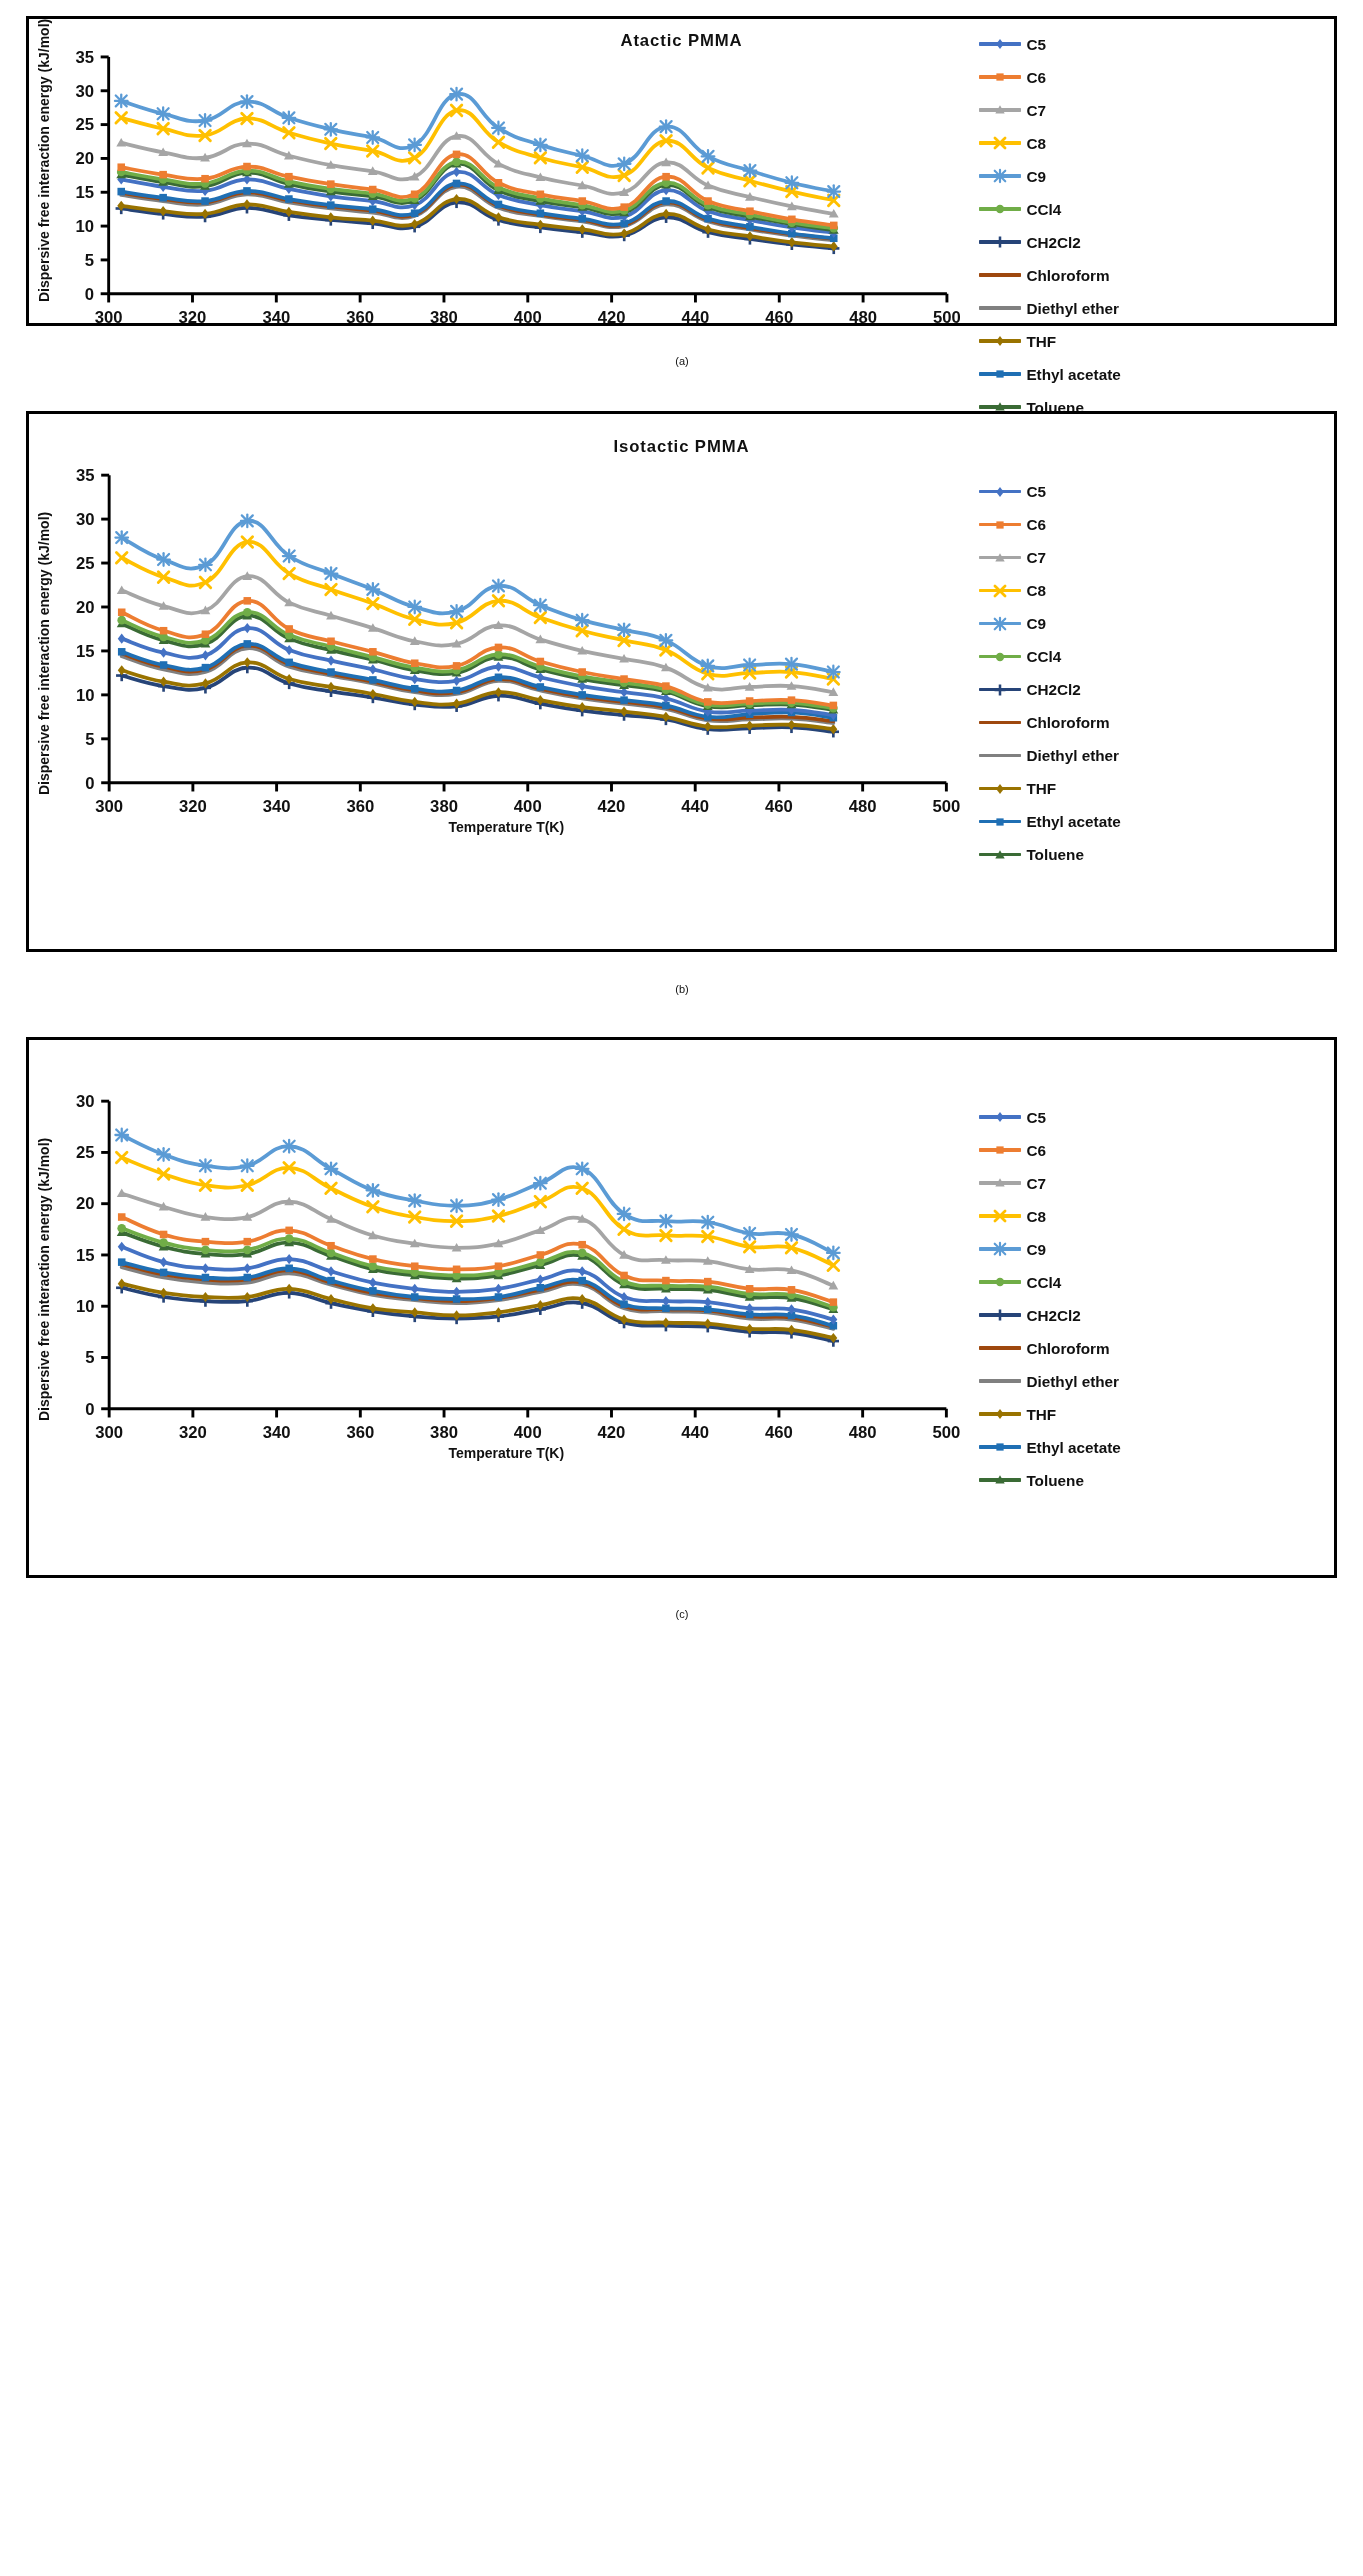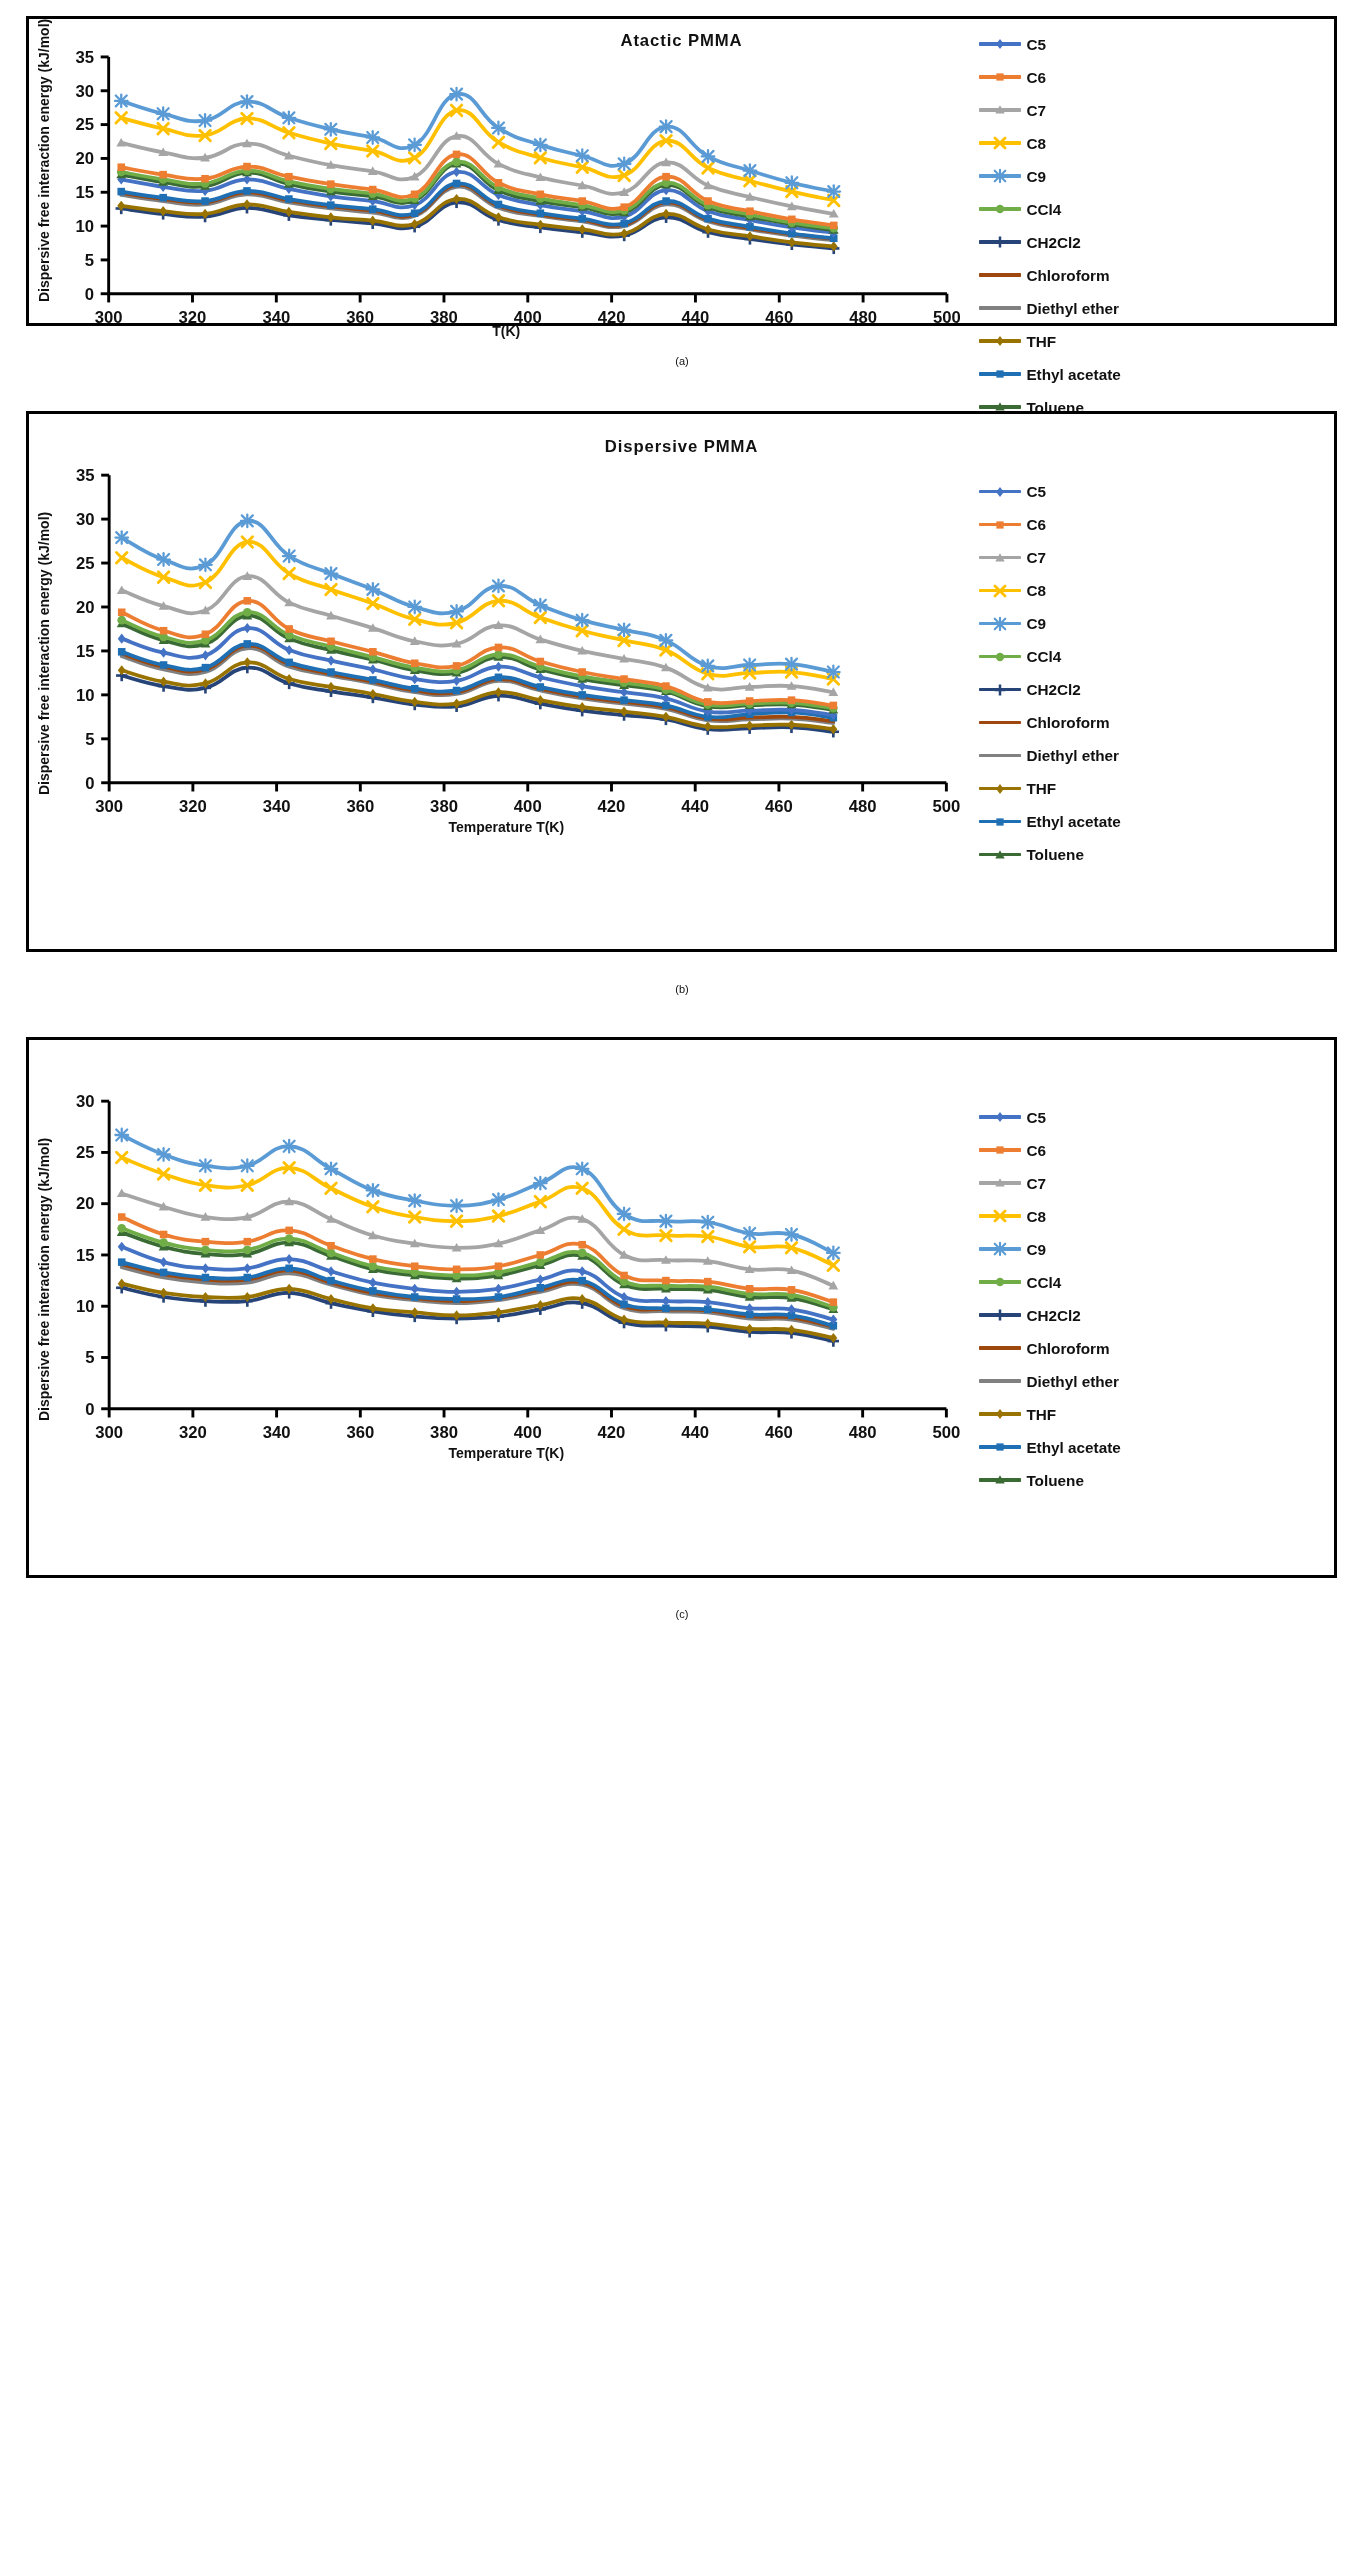--- a/index.html
+++ b/index.html
@@ -793,21 +793,20 @@
                 <line x1="-8.671" y1="0" x2="8.671" y2="0" stroke="#5B9BD5" stroke-width="3.12" stroke-linecap="round"></line>
                 <line x1="0" y1="-8.671" x2="0" y2="8.671" stroke="#5B9BD5" stroke-width="3.12" stroke-linecap="round"></line>
               </g>
               <g transform="translate(1076.21,197.3542857142857)">
                 <line x1="-7.54" y1="-7.54" x2="7.54" y2="7.54" stroke="#5B9BD5" stroke-width="3.12" stroke-linecap="round"></line>
                 <line x1="-7.54" y1="7.54" x2="7.54" y2="-7.54" stroke="#5B9BD5" stroke-width="3.12" stroke-linecap="round"></line>
                 <line x1="-8.671" y1="0" x2="8.671" y2="0" stroke="#5B9BD5" stroke-width="3.12" stroke-linecap="round"></line>
                 <line x1="0" y1="-8.671" x2="0" y2="8.671" stroke="#5B9BD5" stroke-width="3.12" stroke-linecap="round"></line>
               </g>
             </svg>
-          <div class="xtitle" style="left:0;right:0;top:275px;">T(K)</div>
         </div>
         <div class="legend" id="legend-a" style="margin-left:19px;margin-top:-20.3px;">
             <div class="legend-item">
               <span class="legend-swatch">
                 <span class="lline" style="background: rgb(68, 114, 196);"></span>
                 <svg width="22" height="17.4" viewBox="-15 -12 30 24" style="position: absolute; left: 50%; top: 50%; transform: translate(-50%, -50%);">
                   <g>
                     <polygon points="0,-6.75 5.265000000000001,0 0,6.75 -5.265000000000001,0" fill="#4472C4"></polygon>
                   </g>
                 </svg>
@@ -937,21 +936,21 @@
               <span class="legend-label">Toluene</span>
             </div>
           </div>
       </div>
     </div>
     <div class="caption" style="margin-top:29px;margin-bottom:44px;">(a)</div>
   </div>
 
   <div class="panel-wrap">
     <div class="panel" id="panel-b">
-      <div class="panel-title" style="top:23px;">Dispersive PMMA</div>
+      <div class="panel-title" style="top:23px;">Isotactic PMMA</div>
       <div class="plotrow" id="row-b" style="left:7.3px;top:51px;">
         <div class="ylabel" style="height:320px;margin-top:10.2px;">Dispersive free interaction energy (kJ/mol)</div>
         <div class="plotbox">
           <svg id="svg-b" width="908" height="370" viewBox="0 0 1250 510">
               <line x1="78" y1="14" x2="78" y2="438" class="axline" stroke="#000" stroke-width="4"></line>
               <line x1="78" y1="438" x2="1232" y2="438" class="axline" stroke="#000" stroke-width="5"></line>
               <line x1="67" y1="438" x2="78" y2="438" class="tick"></line>
               <text x="58" y="446" class="ticktext y">0</text>
               <line x1="67" y1="377.42857142857144" x2="78" y2="377.42857142857144" class="tick"></line>
               <text x="58" y="385.42857142857144" class="ticktext y">5</text>

